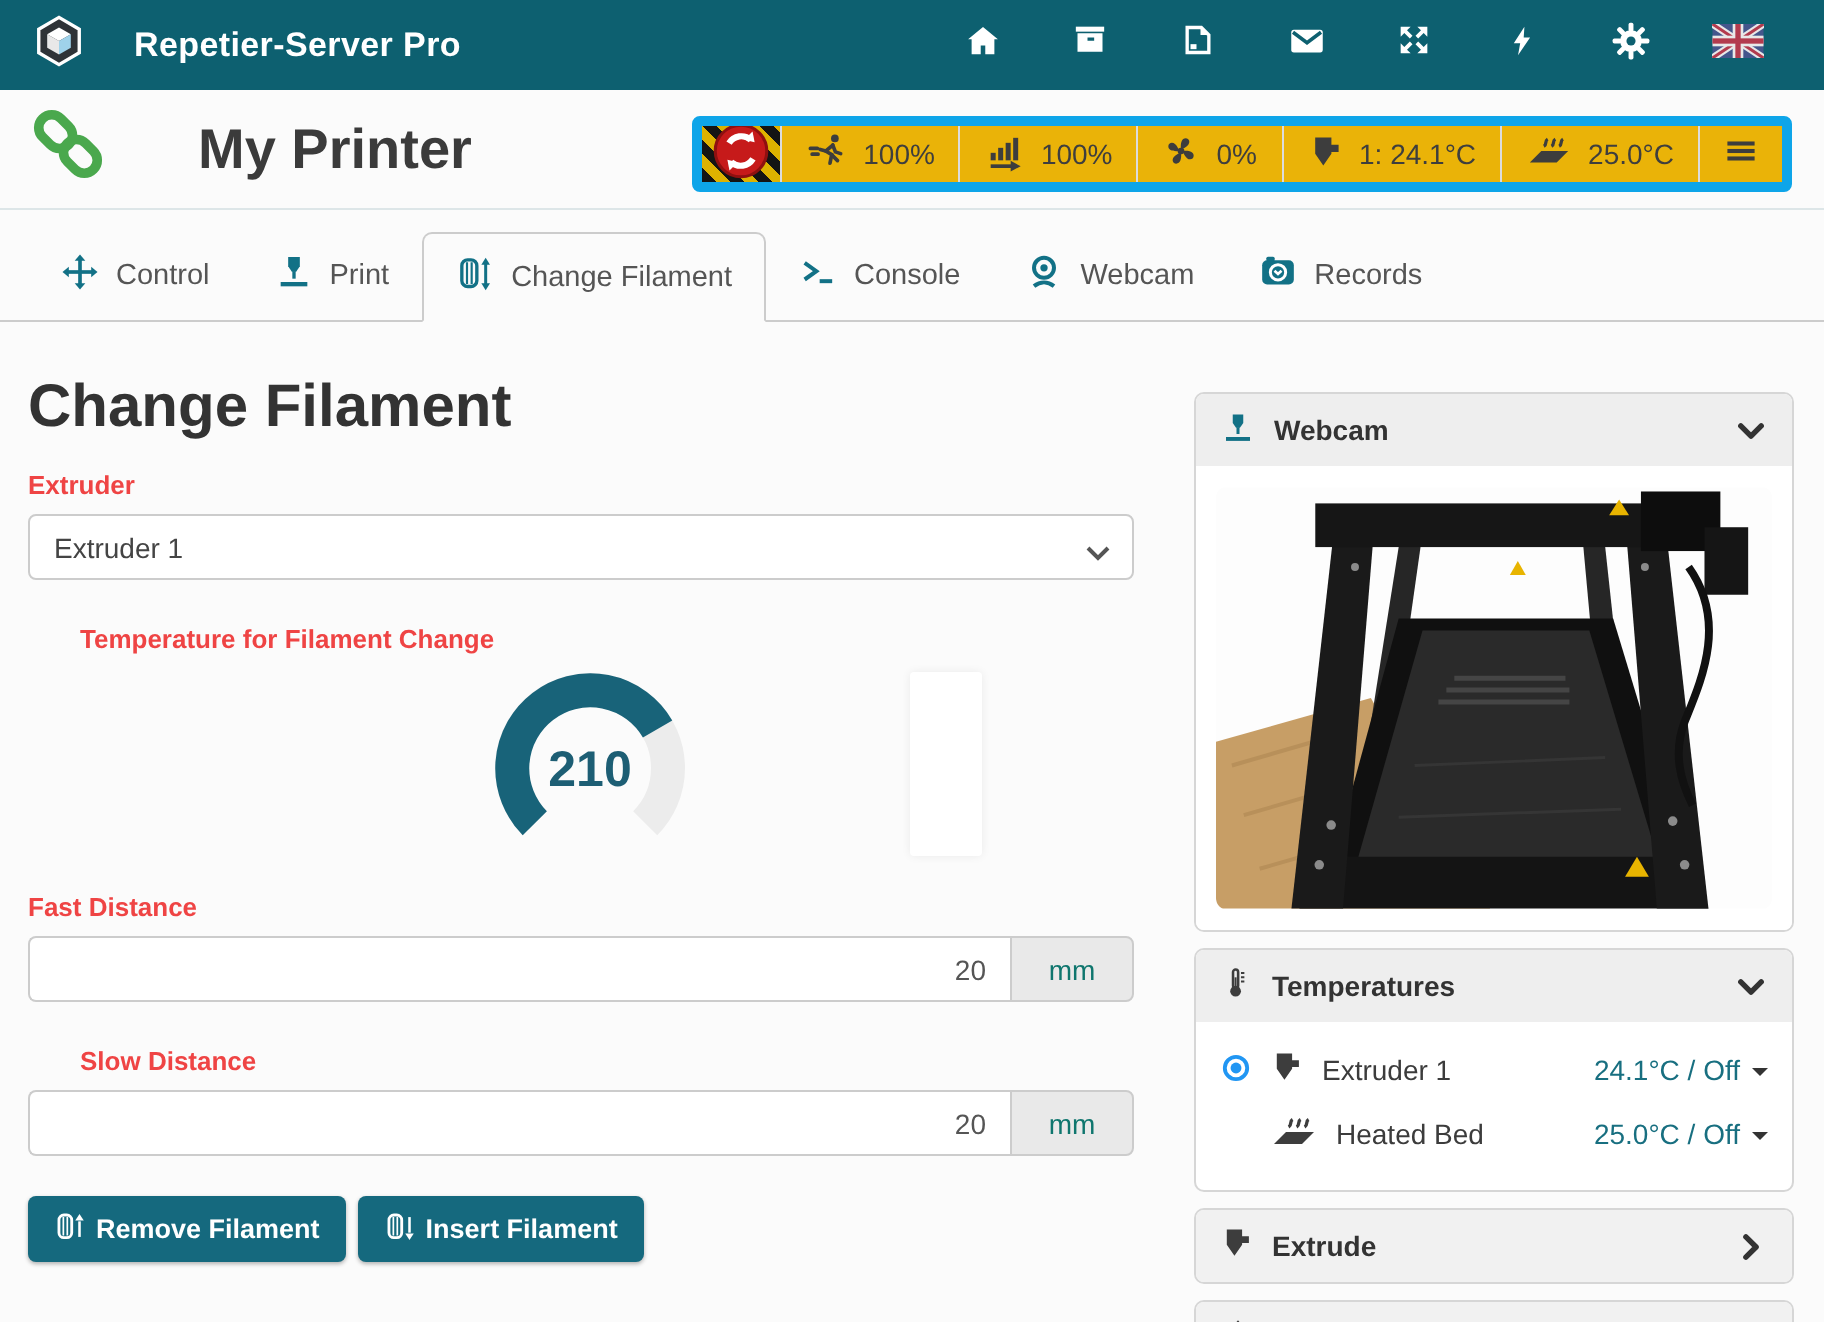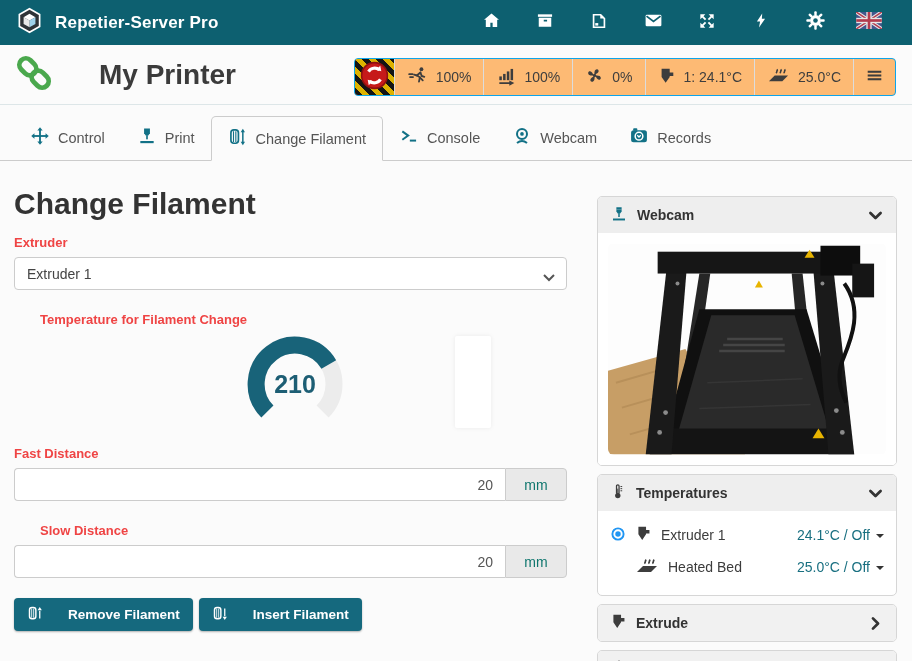--- a/index.html
+++ b/index.html
@@ -2,29 +2,29 @@
 <html><head>
 <meta charset="utf-8">
 <style>
   * { margin:0; padding:0; box-sizing:border-box; }
   html,body { width:912px; height:661px; }
   body { font-family:"Liberation Sans", sans-serif; background:#fbfbfb; overflow:hidden; color:#444; }
   .app { position:relative; width:912px; height:661px; }
 
   
   .navbar { height:45px; background:#0d6070; display:flex; align-items:center; padding:0 16px 0 16px; }
-  .brand { display:flex; align-items:center; gap:12px; }
+  .brand { display:flex; align-items:center; gap:24px; }
   .brand-title { color:#fff; font-size:17px; font-weight:bold; letter-spacing:.2px; }
   .nav-icons { margin-left:auto; display:flex; align-items:center; }
   .nav-item { width:54px; display:flex; justify-content:center; align-items:center; cursor:pointer; }
 
   
   .printer-header { position:relative; height:60px; background:#fbfbfb; border-bottom:1px solid #dde6e8; display:flex; align-items:center; padding-left:12px;gap:23px; }
   .printer-title { font-size:28px; font-weight:bold; color:#3b3b3b; margin-left:20px; }
-  .status-bar { position:absolute; right:16px; top:13px; height:38px; display:flex; align-items:stretch; background:#fdba74; border:1px solid #0ea5e9; border-radius:4px; overflow:hidden;justify-content:center; }
+  .status-bar { position:absolute; right:16px; top:13px; height:38px; display:flex; align-items:stretch; background:#eab308; border:5px solid #0ea5e9; border-radius:4px; overflow:hidden;justify-content:center; }
   .seg { display:flex; align-items:center; gap:8px; padding:0 12px; border-left:1px solid #dcdcdc; font-size:14px; color:#3e3e3e; cursor:pointer; }
   .seg-estop { border-left:none; width:39px; padding:0; justify-content:center;
     background:repeating-linear-gradient(45deg,#141414 0 5px,#ddb200 5px 10px); }
 
   
   .tabs { display:flex; align-items:flex-end; height:46px; margin-top:10px; border-bottom:1px solid #ccc; padding-left:14px; }
   .tab { display:flex; align-items:center; gap:8px; height:45px; padding:0 16px; font-size:14.5px; color:#555; cursor:pointer; white-space:nowrap; }
   .tab.active { background:#fbfbfb; border:1px solid #ccc; border-bottom:1px solid #fbfbfb; border-radius:5px 5px 0 0; margin-bottom:-1px; }
 
   
@@ -39,21 +39,21 @@
 
   .gauge-row { position:relative; height:100px; margin-top:4px; }
   .gauge { position:absolute; left:226px; top:0; cursor:pointer; }
   .knob-spacer { position:absolute; left:441px; top:2px; width:36px; height:92px; background:#fff; box-shadow:0 0 5px rgba(0,0,0,.07); border-radius:2px; }
 
   .input-group { display:flex; width:553px; }
   .input-group input { flex:1; height:33px; border:1px solid #ccc; border-right:none; border-radius:4px 0 0 4px; padding:0 12px; font-size:14px; color:#555; background:#fff; font-family:"Liberation Sans",sans-serif;text-align:right; }
   .addon { width:62px; background:#e9e9e9; border:1px solid #ccc; border-radius:0 4px 4px 0; display:flex; align-items:center; justify-content:center; font-size:14px; color:#0f766e; }
 
   .btn-row { margin-top:20px; display:flex; gap:6px; }
-  .btn { display:inline-flex; align-items:center; gap:24px; height:33px; padding:0 13px; background:#15697e; color:#fff; font-weight:bold; font-size:13.5px; border:none; border-radius:4px; box-shadow:0 1px 2px rgba(0,0,0,.3); cursor:pointer; font-family:"Liberation Sans",sans-serif; }
+  .btn { display:inline-flex; align-items:center; gap:4px; height:33px; padding:0 13px; background:#15697e; color:#fff; font-weight:bold; font-size:13.5px; border:none; border-radius:4px; box-shadow:0 1px 2px rgba(0,0,0,.3); cursor:pointer; font-family:"Liberation Sans",sans-serif; }
 
   
   .sidebar { position:absolute; top:9px; right:15px; width:300px; }
   .panel { border:1px solid #d6d6d6; border-radius:5px; background:#fff; margin-bottom:8px; overflow:hidden; }
   .panel-h { display:flex; align-items:center; gap:9px; height:36px; padding:0 12px; background:#eeeeee; font-size:14px; font-weight:bold; color:#333; cursor:pointer; }
   .panel.collapsed .panel-h { background:#f1f1f1; }
   .chev { margin-left:auto; display:flex; }
   .webcam-body { padding:10px; background:#fff; }
   .webcam-body svg { display:block; border-radius:6px; }
   .temps-body { padding:8px 12px 12px; }

